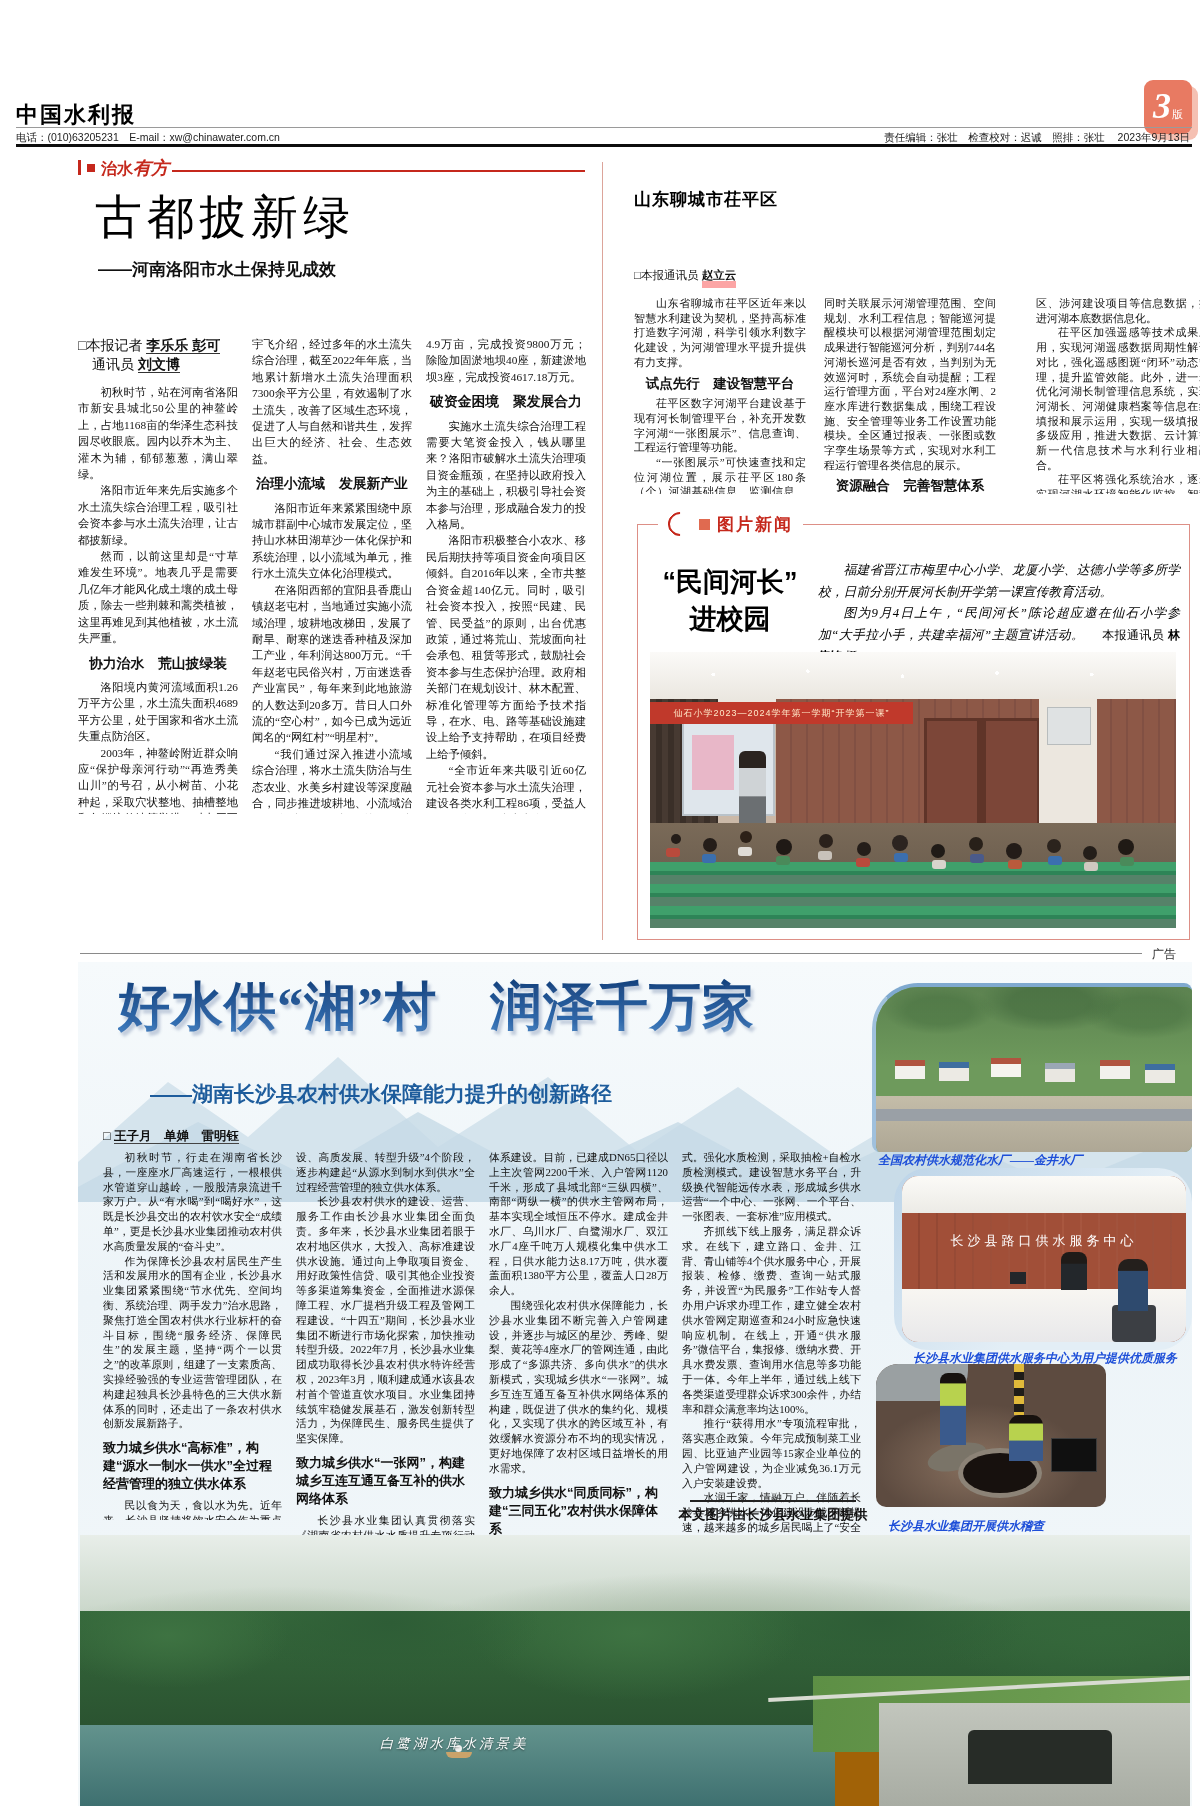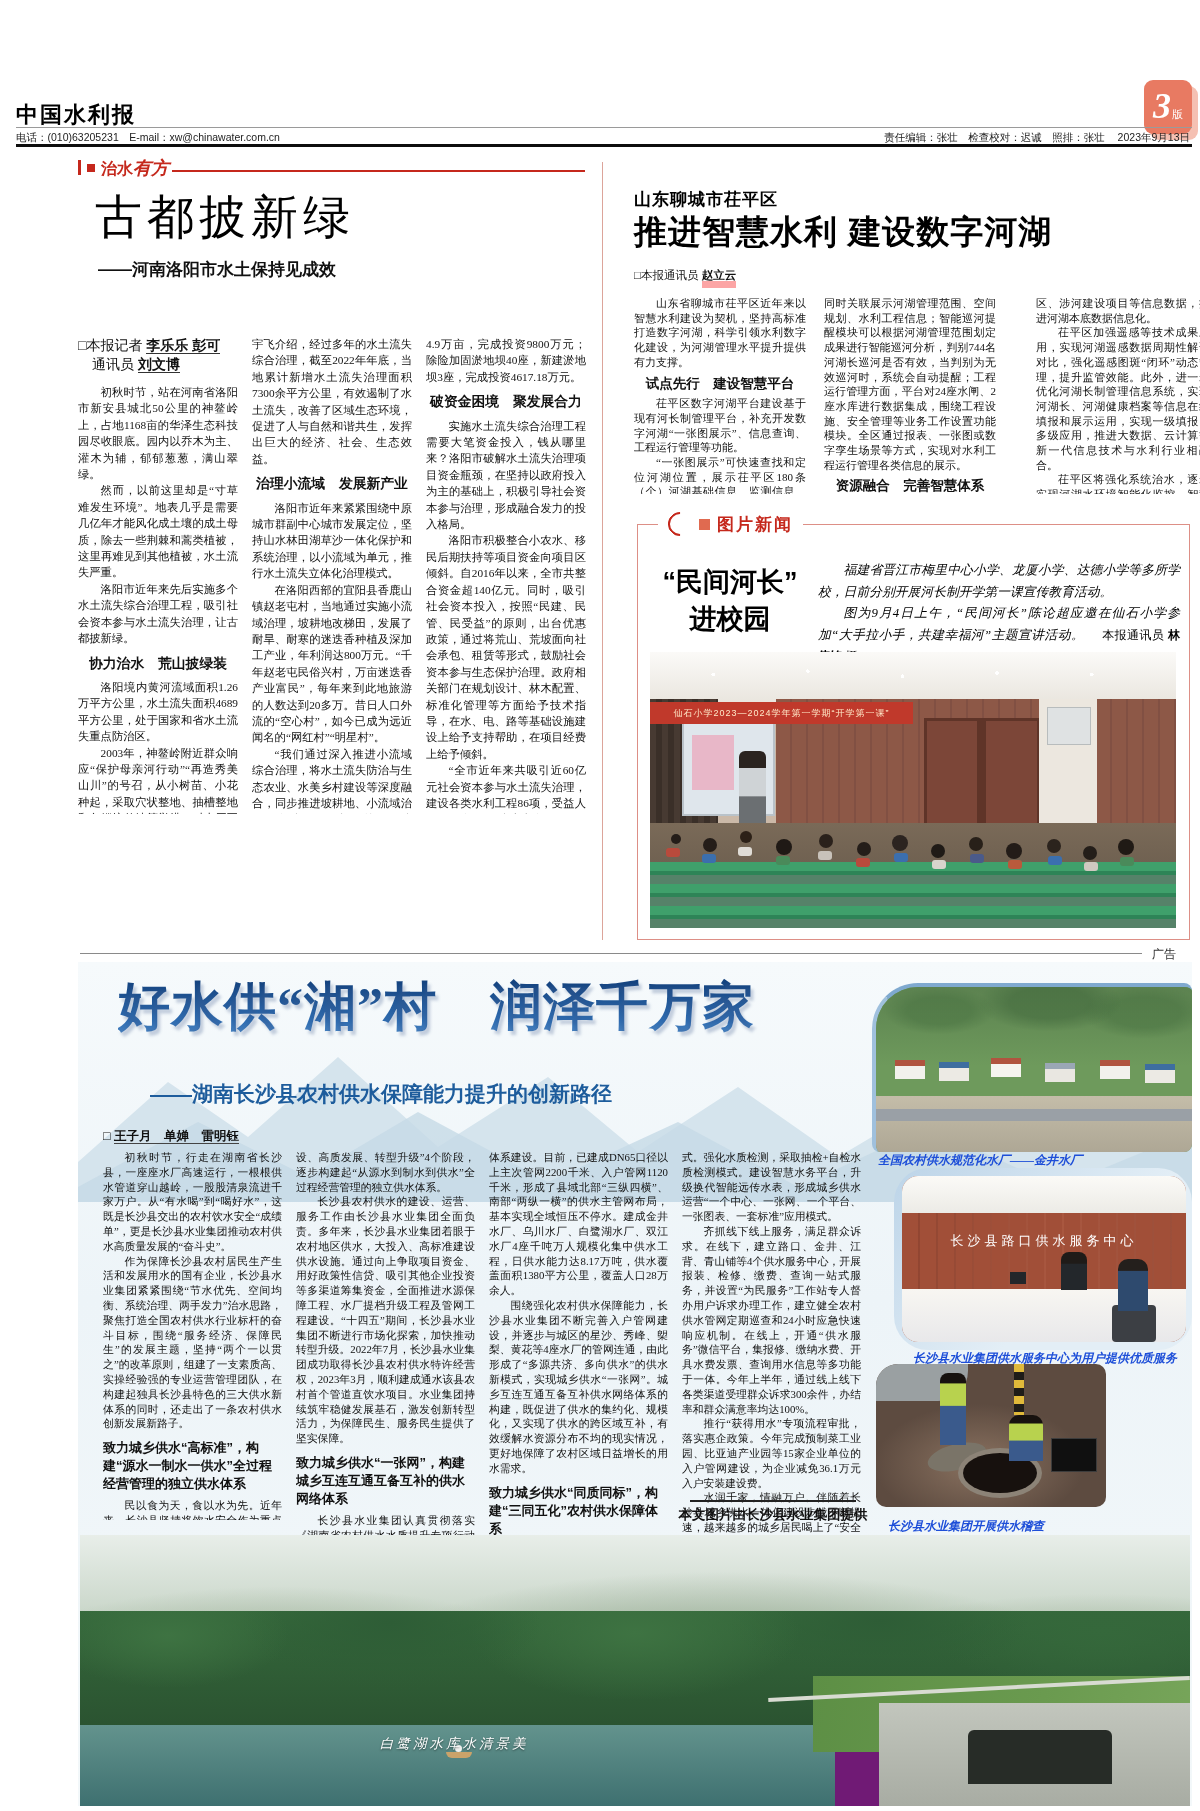--- a/index.html
+++ b/index.html
@@ -169,21 +169,21 @@
            box-shadow:0 0 0 5px #8c8377;}
   .p3-cover{left:22%;top:56%;width:60px;height:26px;border-radius:50%;background:#7a7468;transform:rotate(-14deg);}
   .p3-case{left:76%;top:52%;width:44px;height:32px;background:#101010;border:1px solid #3c3c3c;}
   .p3-w1{left:28%;top:6%;width:26px;height:72px;border-radius:8px 8px 0 0;
          background:linear-gradient(#17120f 14%,#b8d24e 15% 45%,#3a5a8c 46%);}
   .p3-w2{left:58%;top:36%;width:34px;height:46px;border-radius:10px 10px 0 0;
          background:linear-gradient(#17120f 18%,#b8d24e 19% 55%,#3a5a8c 56%);}
   .cap3{left:888px;top:1518px;width:220px;}
 
   
-  .lake{left:80px;top:1535px;width:1110px;height:271px;overflow:hidden;background:#701a75;}
+  .lake{left:80px;top:1535px;width:1110px;height:271px;overflow:hidden;background:#a16207;}
   .lk-haze{left:0;top:0;width:100%;height:30%;background:linear-gradient(#e8eee9,#c9d6c9);}
   .lk-far{left:0;top:10%;width:100%;height:45%;
     background:radial-gradient(420px 130px at 18% 100%,#8ba183,transparent 75%),
                radial-gradient(520px 150px at 58% 100%,#7e9678,transparent 75%),
                radial-gradient(420px 120px at 92% 100%,#8ba183,transparent 75%);}
   .lk-forest{left:0;top:28%;width:100%;height:45%;
     background:radial-gradient(160px 70px at 8% 20%,#3e7342,transparent 75%),
                radial-gradient(200px 90px at 28% 10%,#2e5d36,transparent 75%),
                radial-gradient(220px 90px at 50% 18%,#3e7342,transparent 75%),
                radial-gradient(200px 80px at 72% 8%,#2e5d36,transparent 75%),
@@ -225,22 +225,22 @@
   <h1 class="abs la-title" style="margin:0;">古都披新绿</h1>
   <div class="abs la-subtitle">——河南洛阳市水土保持见成效</div>
 
   <div class="abs news-col la-col c1">
     <div class="byline">
       <span>□本报记者 </span><span class="names">李乐乐 彭可</span><br>
       　<span>通讯员 </span><span class="names">刘文博</span>
     </div>
     <div>
         <p class="para">初秋时节，站在河南省洛阳市新安县城北50公里的神鳌岭上，占地1168亩的华泽生态科技园尽收眼底。园内以乔木为主、灌木为辅，郁郁葱葱，满山翠绿。</p>
+        <p class="para">洛阳市近年来先后实施多个水土流失综合治理工程，吸引社会资本参与水土流失治理，让古都披新绿。</p>
         <p class="para">然而，以前这里却是“寸草难发生环境”。地表几乎是需要几亿年才能风化成土壤的成土母质，除去一些荆棘和蒿类植被，这里再难见到其他植被，水土流失严重。</p>
-        <p class="para">洛阳市近年来先后实施多个水土流失综合治理工程，吸引社会资本参与水土流失治理，让古都披新绿。</p>
         <div class="subhead">协力治水　荒山披绿装</div>
         <p class="para">洛阳境内黄河流域面积1.26万平方公里，水土流失面积4689平方公里，处于国家和省水土流失重点防治区。</p>
         <p class="para">2003年，神鳌岭附近群众响应“保护母亲河行动”“再造秀美山川”的号召，从小树苗、小花种起，采取穴状整地、抽槽整地和鱼鳞坑整地等举措，对土厚不足的地方进行换土，通过精心管理，确保种植一片、成活一片。</p>
       </div>
   </div>
   <div class="abs news-col la-col c2">
       <p class="para cont">宇飞介绍，经过多年的水土流失综合治理，截至2022年年底，当地累计新增水土流失治理面积7300余平方公里，有效遏制了水土流失，改善了区域生态环境，促进了人与自然和谐共生，发挥出巨大的经济、社会、生态效益。</p>
       <div class="subhead">治理小流域　发展新产业</div>
       <p class="para">洛阳市近年来紧紧围绕中原城市群副中心城市发展定位，坚持山水林田湖草沙一体化保护和系统治理，以小流域为单元，推行水土流失立体化治理模式。</p>
       <p class="para">在洛阳西部的宜阳县香鹿山镇赵老屯村，当地通过实施小流域治理，坡耕地改梯田，发展了耐旱、耐寒的迷迭香种植及深加工产业，年利润达800万元。“千年赵老屯民俗兴村，万亩迷迭香产业富民”，每年来到此地旅游的人数达到20多万。昔日人口外流的“空心村”，如今已成为远近闻名的“网红村”“明星村”。</p>
@@ -250,21 +250,20 @@
       <p class="para cont">4.9万亩，完成投资9800万元；除险加固淤地坝40座，新建淤地坝3座，完成投资4617.18万元。</p>
       <div class="subhead">破资金困境　聚发展合力</div>
       <p class="para">实施水土流失综合治理工程需要大笔资金投入，钱从哪里来？洛阳市破解水土流失治理项目资金瓶颈，在坚持以政府投入为主的基础上，积极引导社会资本参与治理，形成融合发力的投入格局。</p>
       <p class="para">洛阳市积极整合小农水、移民后期扶持等项目资金向项目区倾斜。自2016年以来，全市共整合资金超140亿元。同时，吸引社会资本投入，按照“民建、民管、民受益”的原则，出台优惠政策，通过将荒山、荒坡面向社会承包、租赁等形式，鼓励社会资本参与生态保护治理。政府相关部门在规划设计、林木配置、标准化管理等方面给予技术指导，在水、电、路等基础设施建设上给予支持帮助，在项目经费上给予倾斜。</p>
       <p class="para">“全市近年来共吸引近60亿元社会资本参与水土流失治理，建设各类水利工程86项，受益人口35万余人。”朱彦宝说。</p>
     </div>
 
   <div class="abs divider-v"></div>
 
   <div class="abs ra-kicker">山东聊城市茌平区</div>
-  <h2 class="abs ra-title" style="margin:0;">推进智慧水利  建设数字河湖</h2>
   <div class="abs ra-byline">
     <span>□本报通讯员 </span><span class="names">赵立云</span>
   </div>
   <div class="abs news-col ra-col r1">
       <p class="para">山东省聊城市茌平区近年来以智慧水利建设为契机，坚持高标准打造数字河湖，科学引领水利数字化建设，为河湖管理水平提升提供有力支撑。</p>
       <div class="subhead">试点先行　建设智慧平台</div>
       <p class="para">茌平区数字河湖平台建设基于现有河长制管理平台，补充开发数字河湖“一张图展示”、信息查询、工程运行管理等功能。</p>
       <p class="para">“一张图展示”可快速查找和定位河湖位置，展示茌平区180条（个）河湖基础信息、监测信息、业务信息，</p>
     </div>
   <div class="abs news-col ra-col r2">

